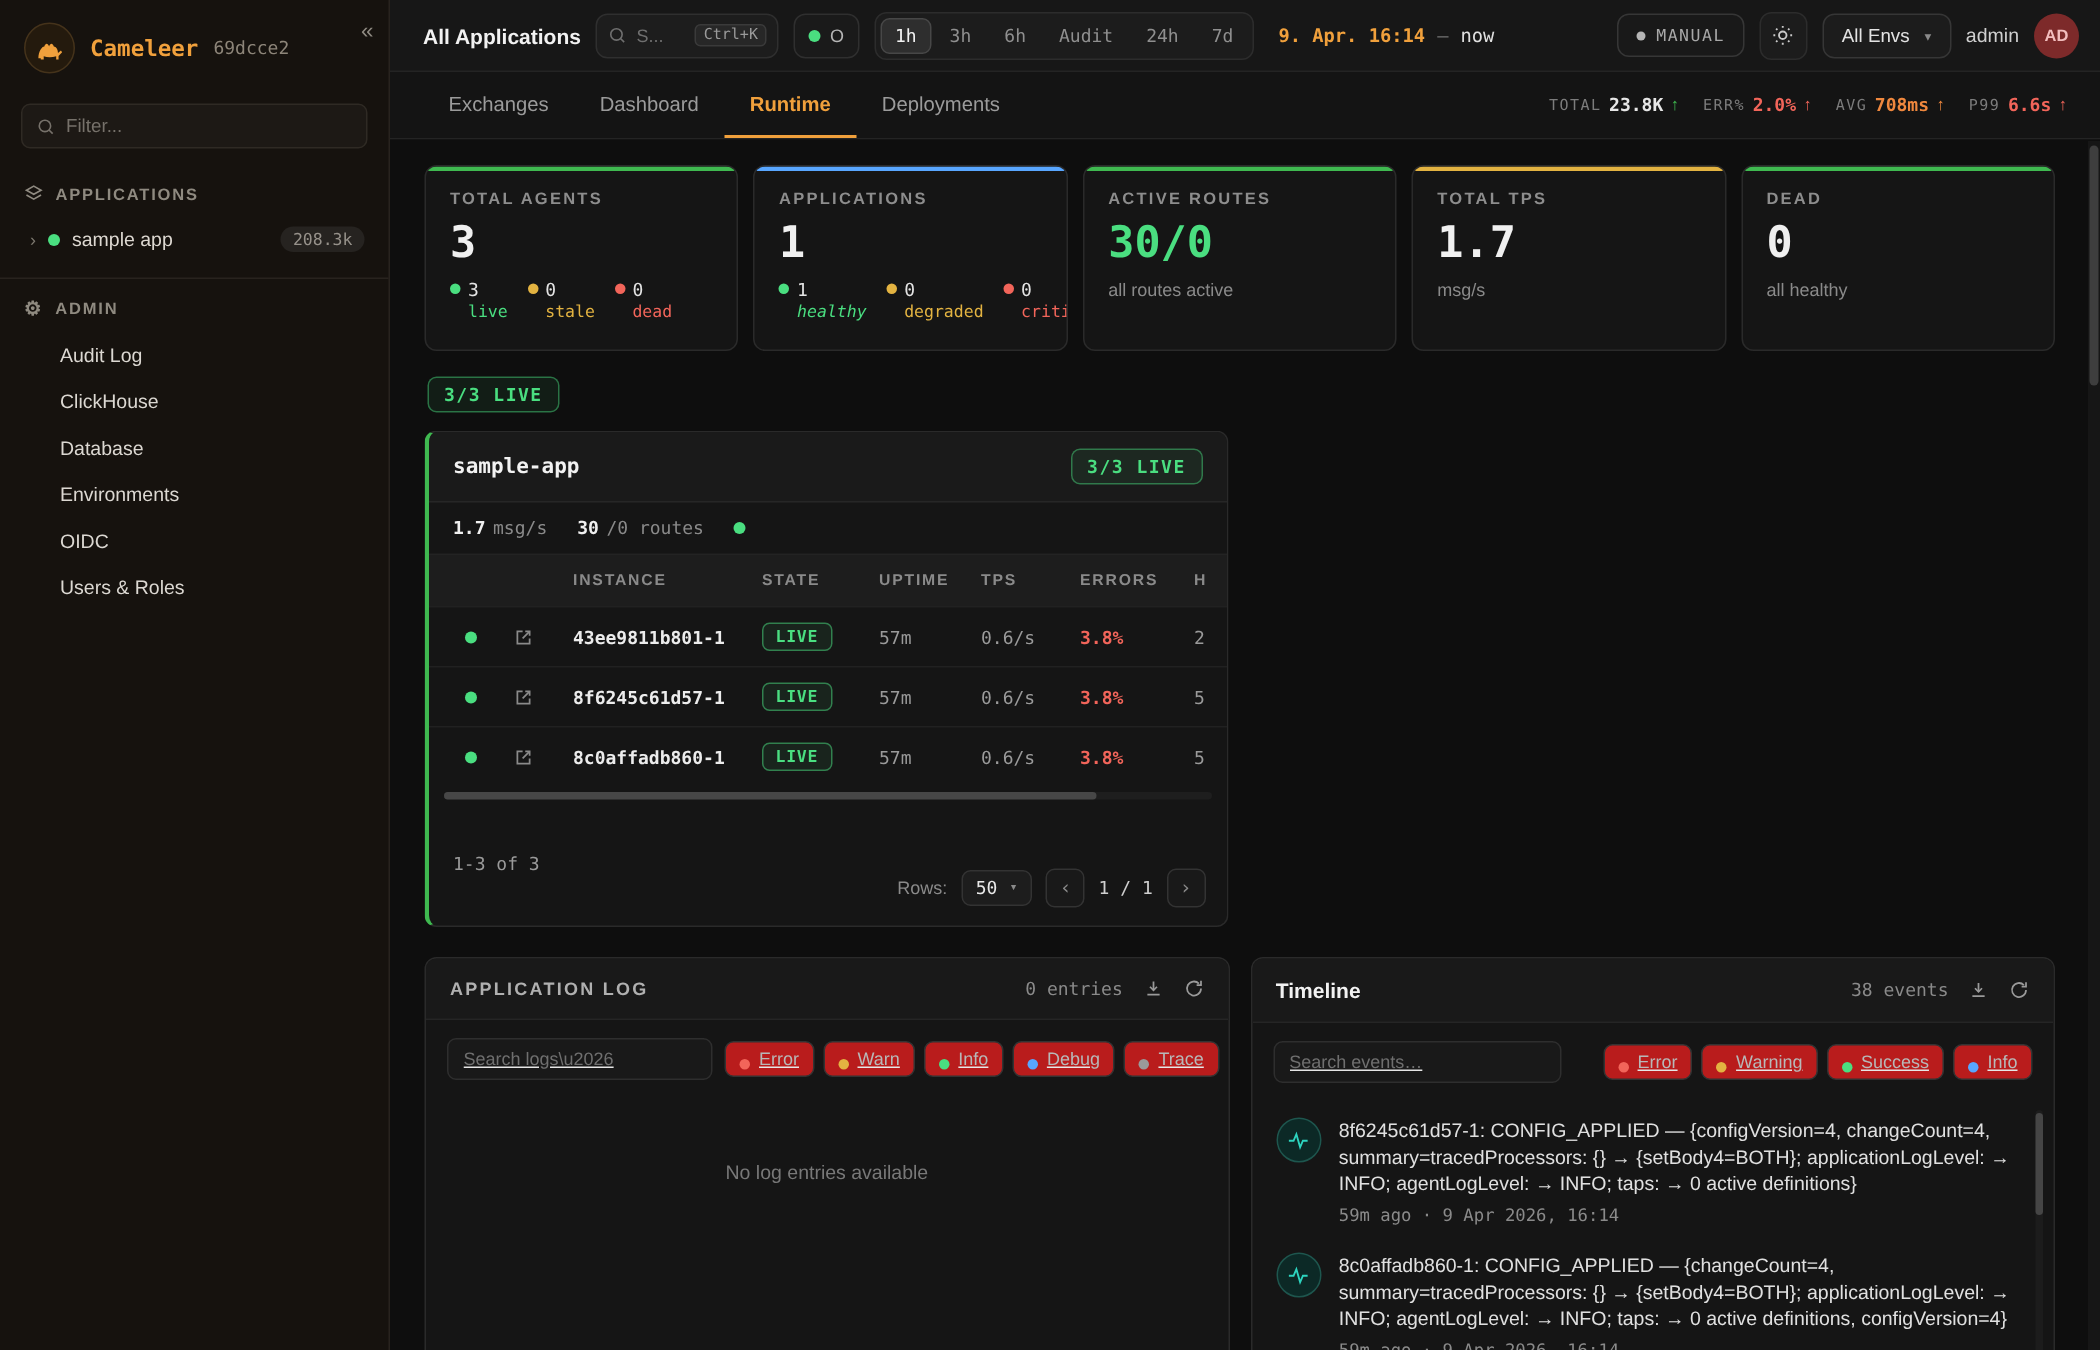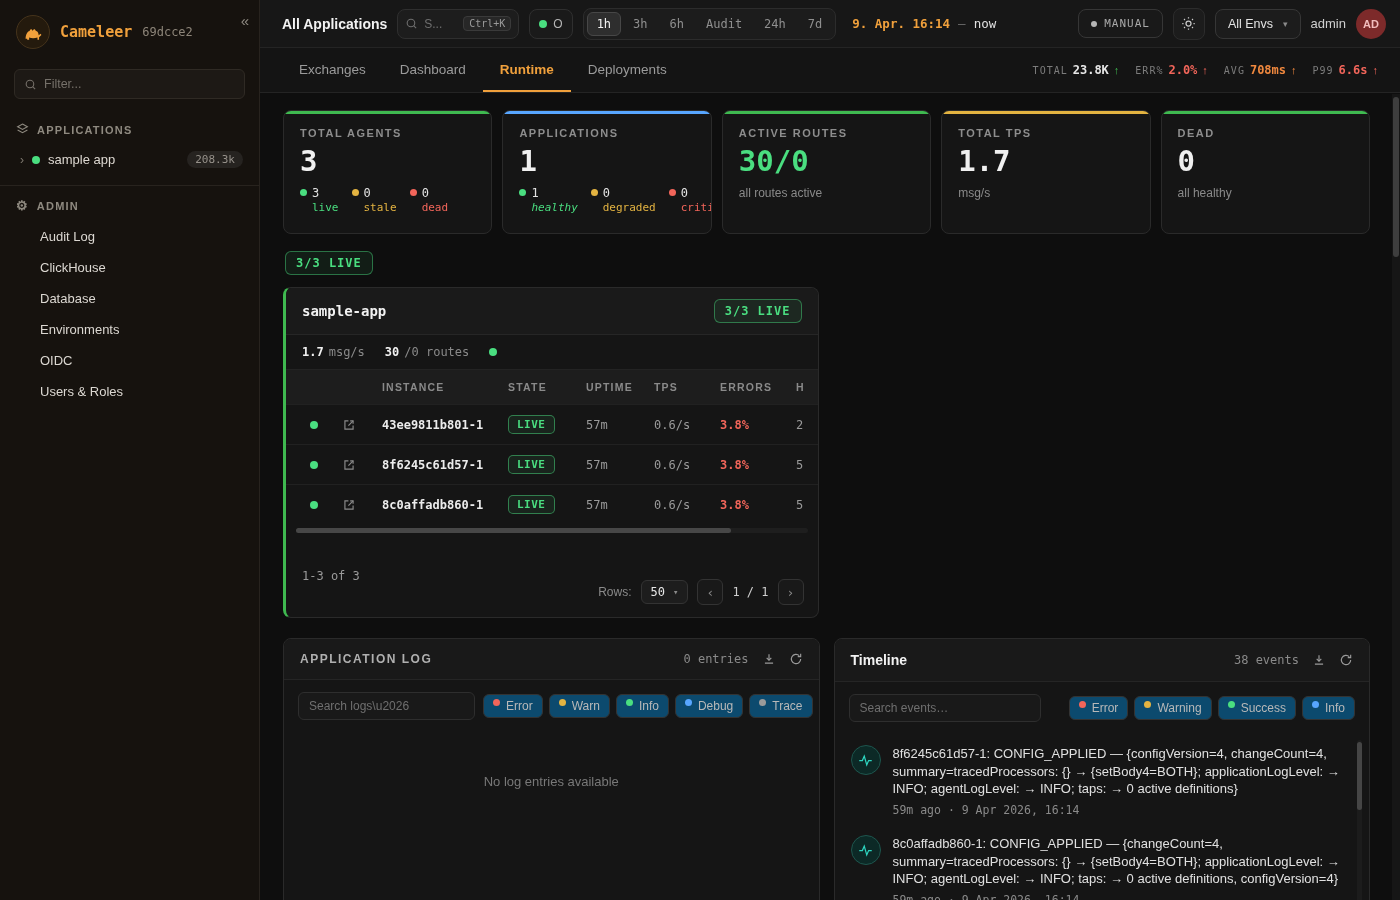--- a/index.html
+++ b/index.html
@@ -111,25 +111,25 @@
 
   
   .bottom-row { display:grid; grid-template-columns:1fr 1fr; gap:14px; margin-top:20px; }
   .panel { background:#151515; border:1px solid #2a2a2a; border-radius:8px; height:340px; display:flex; flex-direction:column; overflow:hidden; }
   .panel-header { display:flex; align-items:center; gap:14px; padding:13px 16px; background:#191919; border-bottom:1px solid #252525; }
   .ph-upper { color:#b0b0b0; font-size:12px; font-weight:bold; letter-spacing:1.5px; }
   .ph-title { color:#f2f2f2; font-size:14px; font-weight:bold; }
   .ph-right { margin-left:auto; display:flex; align-items:center; gap:13px;text-align:center; }
   .ph-count { color:#8a8a8a; font-family:"DejaVu Sans Mono",monospace; font-size:12px; }
   .ph-icon { cursor:pointer; }
-  .panel-controls { display:flex; align-items:center; gap:8px; padding:12px 14px; }
+  .panel-controls { display:flex; align-items:center; gap:8px; padding:12px 14px;text-decoration:underline; }
   .panel-search { width:192px; height:28px; background:#191919; border:1px solid #2e2e2e; border-radius:6px; color:#cfcfcf; font-size:12px; padding:0 10px; }
   .panel-search::placeholder { color:#6f6f6f; }
   .chips { display:flex; gap:6px; margin-left:auto; }
-  .chip { display:flex; align-items:flex-start; gap:6px; border:1px solid #333; background:#0c4a6e; border-radius:6px; padding:4px 9px; color:#b8b8b8; font-size:12px; cursor:pointer; white-space:nowrap; }
+  .chip { display:flex; align-items:flex-end; gap:6px; border:1px solid #333; background:#b91c1c; border-radius:6px; padding:4px 9px; color:#b8b8b8; font-size:12px; cursor:pointer; white-space:nowrap; }
   .chip-dot { width:7px; height:7px; border-radius:50%; }
   .log-empty { text-align:center; color:#787878; font-size:13px; padding-top:42px; }
   .events { flex:1; position:relative; padding:2px 22px 0 16px; overflow:hidden; }
   .event { display:flex; gap:12px; padding:9px 0; }
   .ev-icon { width:30px; height:30px; flex:none; border-radius:50%; background:#0c2926; border:1px solid #1e564e; display:flex; align-items:center; justify-content:center; }
   .ev-text { color:#e0e0e0; font-size:13px; line-height:1.36; }
   .ev-time { margin-top:5px; color:#8a8a8a; font-family:"DejaVu Sans Mono",monospace; font-size:11.5px; }
   .vscroll { position:absolute; right:7px; top:6px; bottom:6px; width:5px; background:#1c1c1c; border-radius:3px; cursor:pointer; }
   .vscroll-thumb { position:absolute; top:2px; left:0; right:0; height:68px; background:#454545; border-radius:3px; }
 

